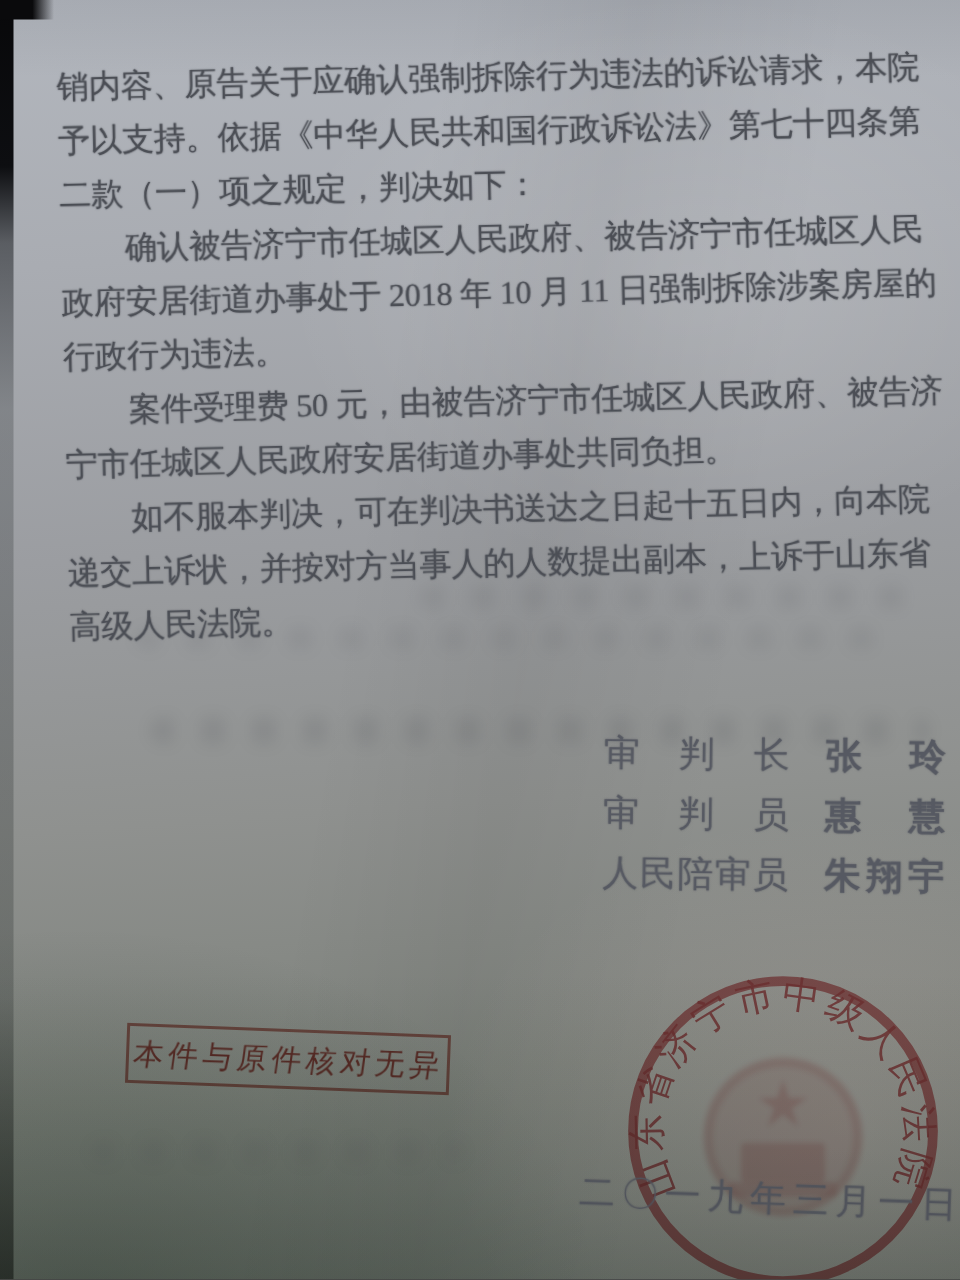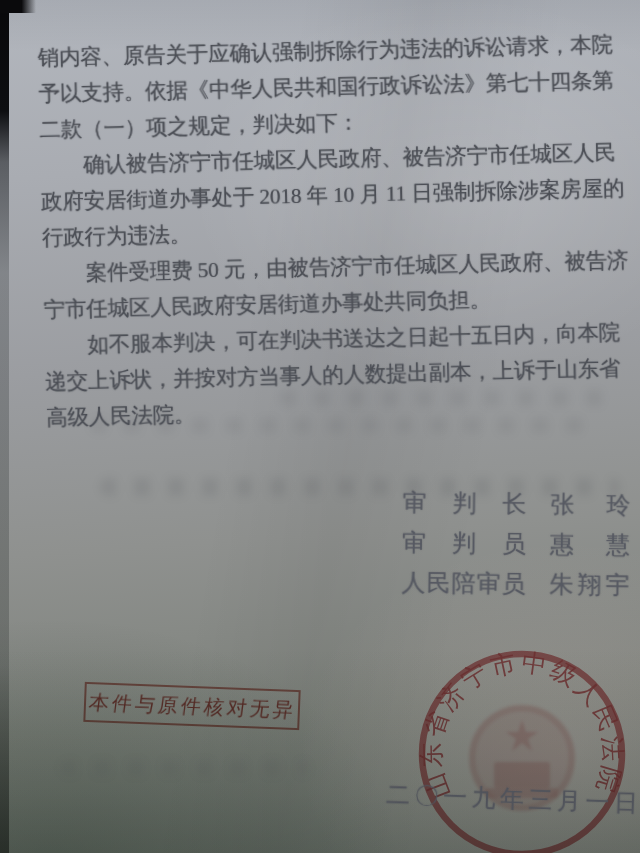--- a/index.html
+++ b/index.html
@@ -33,21 +33,21 @@
   .doc-body{position:absolute;left:42px;top:40px;width:584px;
     transform:rotate(-1.35deg);transform-origin:0 50%;
     font-size:21.5px;line-height:36px;color:#4b4e55;letter-spacing:-.2px;
     text-shadow:0 0 1.2px rgba(72,75,82,.75);filter:blur(.25px);white-space:nowrap;}
   .doc-body .ind{padding-left:43px;}
   
   .signatures{position:absolute;left:402px;top:484px;transform:rotate(.7deg);
     font-size:24px;line-height:40px;color:#565962;
     text-shadow:0 0 1.4px rgba(80,83,90,.7);filter:blur(.3px);white-space:nowrap;}
   .signatures .role{display:inline-block;width:124px;text-align-last:justify;}
-  .signatures .name{display:inline-block;width:80px;text-align-last:justify;margin-left:24px;}
+  .signatures .name{display:inline-block;width:80px;text-align-last:justify;margin-left:24px;font-weight:bold;}
   
   .copy-stamp{position:absolute;left:84px;top:686px;width:212px;height:36px;
     border:2px solid rgba(178,78,66,.70);transform:rotate(2.2deg);
     display:flex;align-items:center;justify-content:center;
     filter:blur(.45px);mix-blend-mode:multiply;}
   .copy-stamp span{font-size:20px;letter-spacing:3px;color:rgba(170,62,52,.88);
     transform:skewX(-6deg);white-space:nowrap;}
   
   .seal{position:absolute;left:414px;top:646px;width:216px;height:216px;
     mix-blend-mode:multiply;filter:blur(.5px);opacity:.95;}

